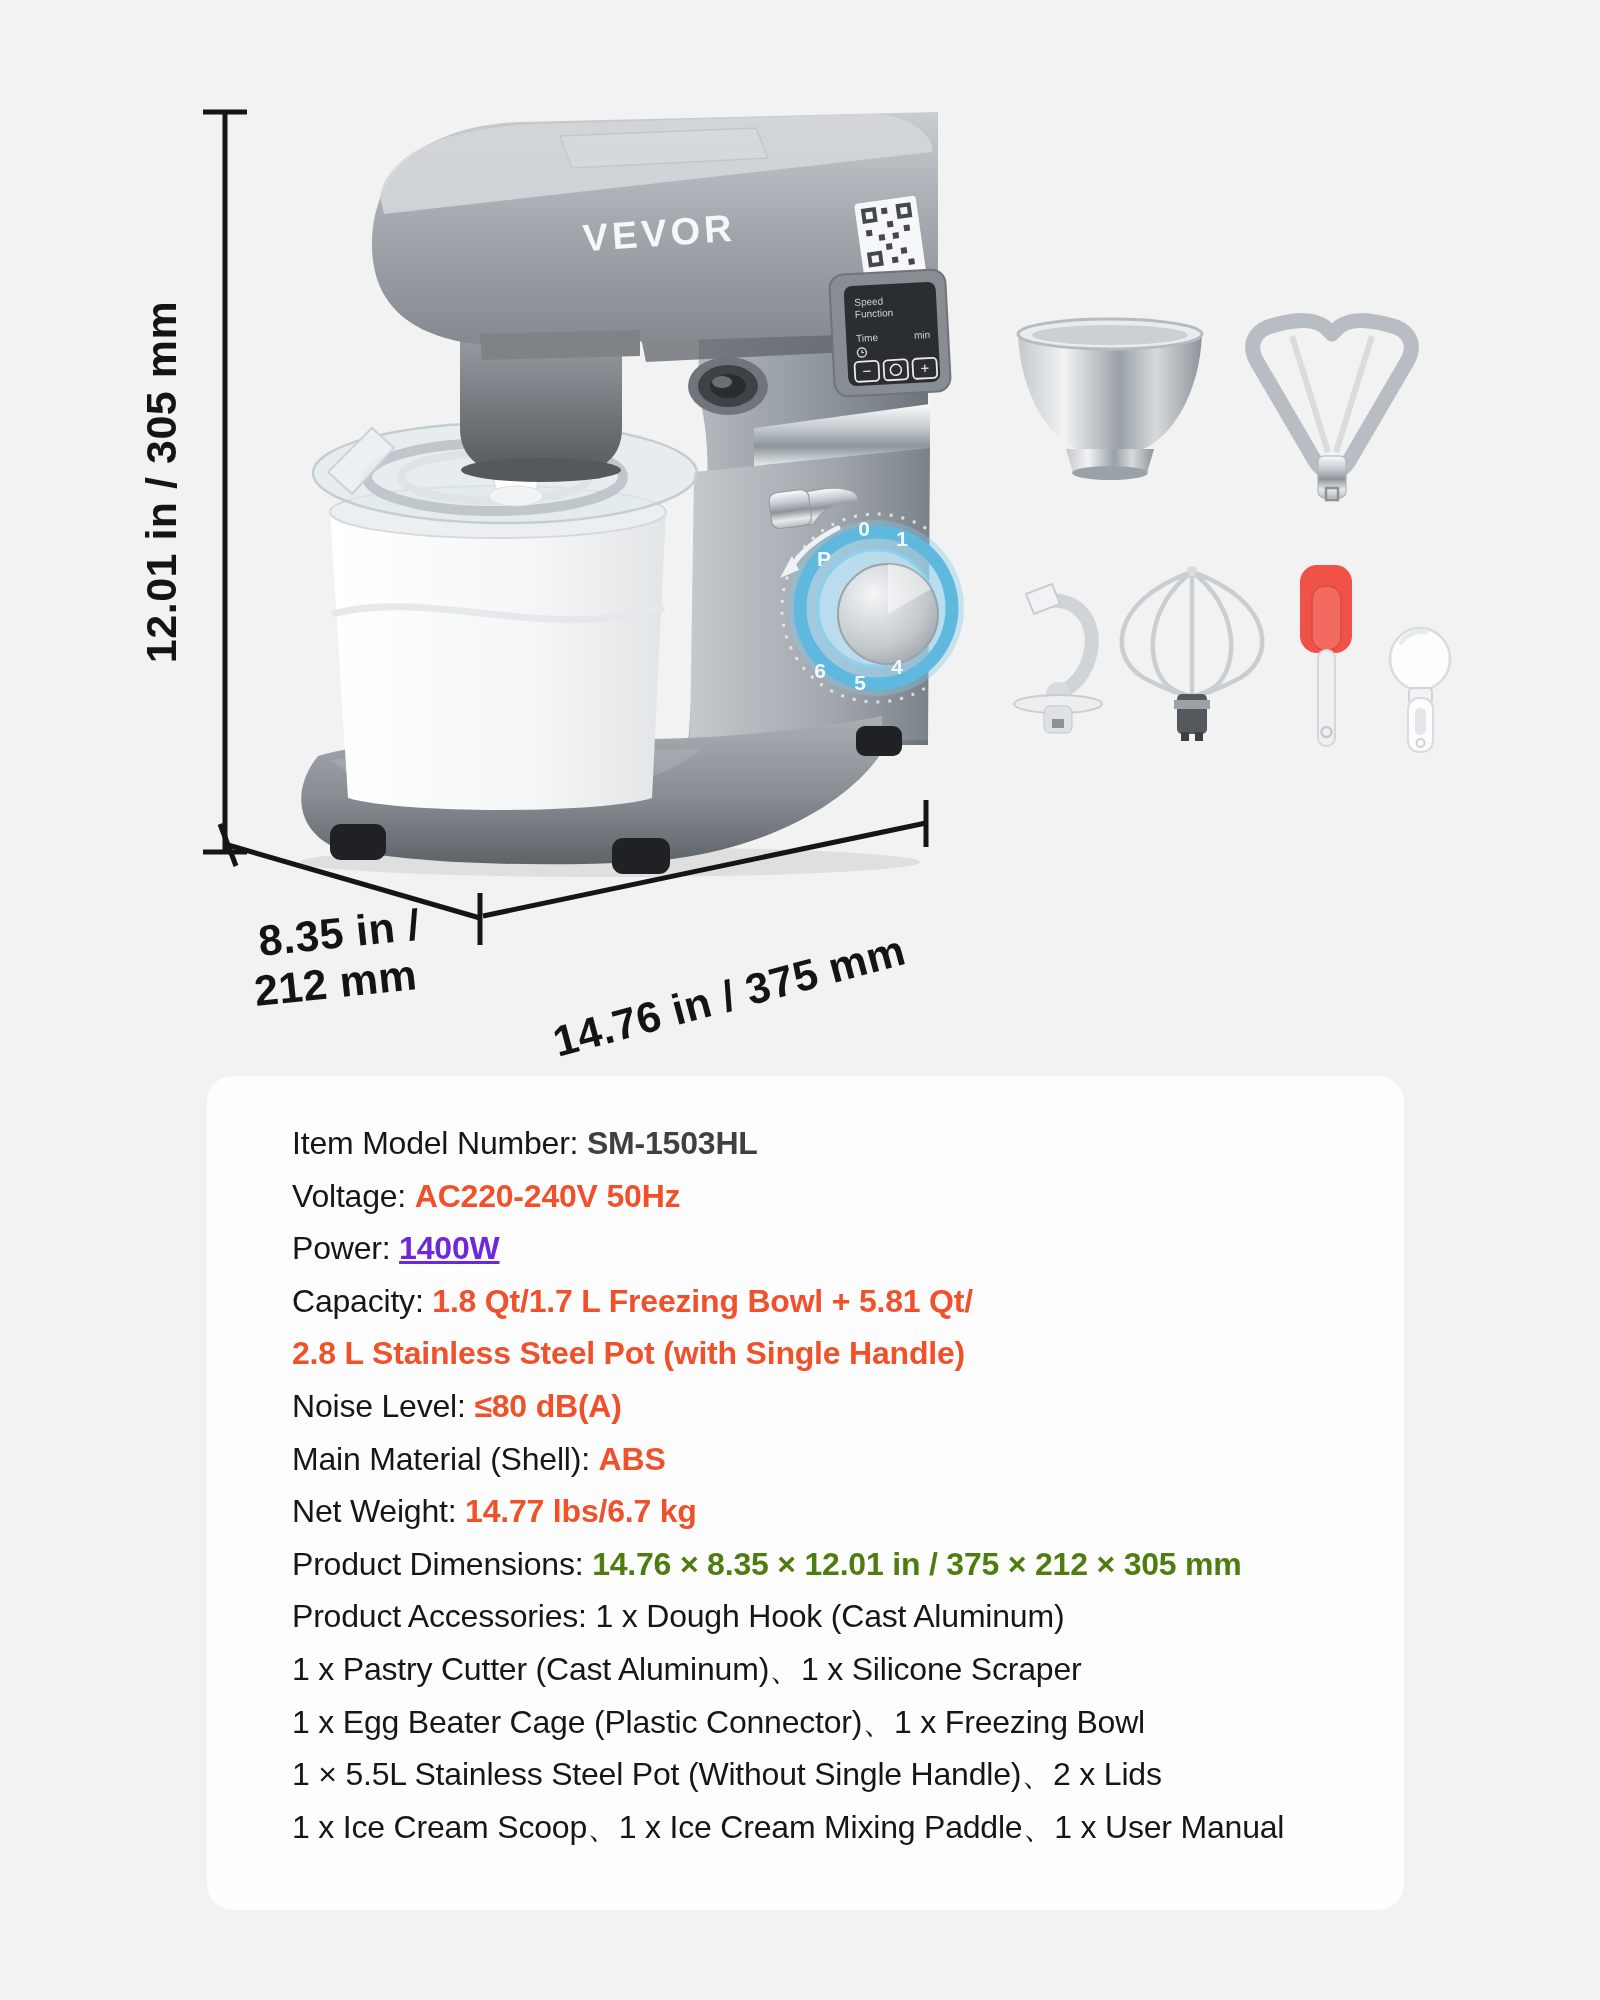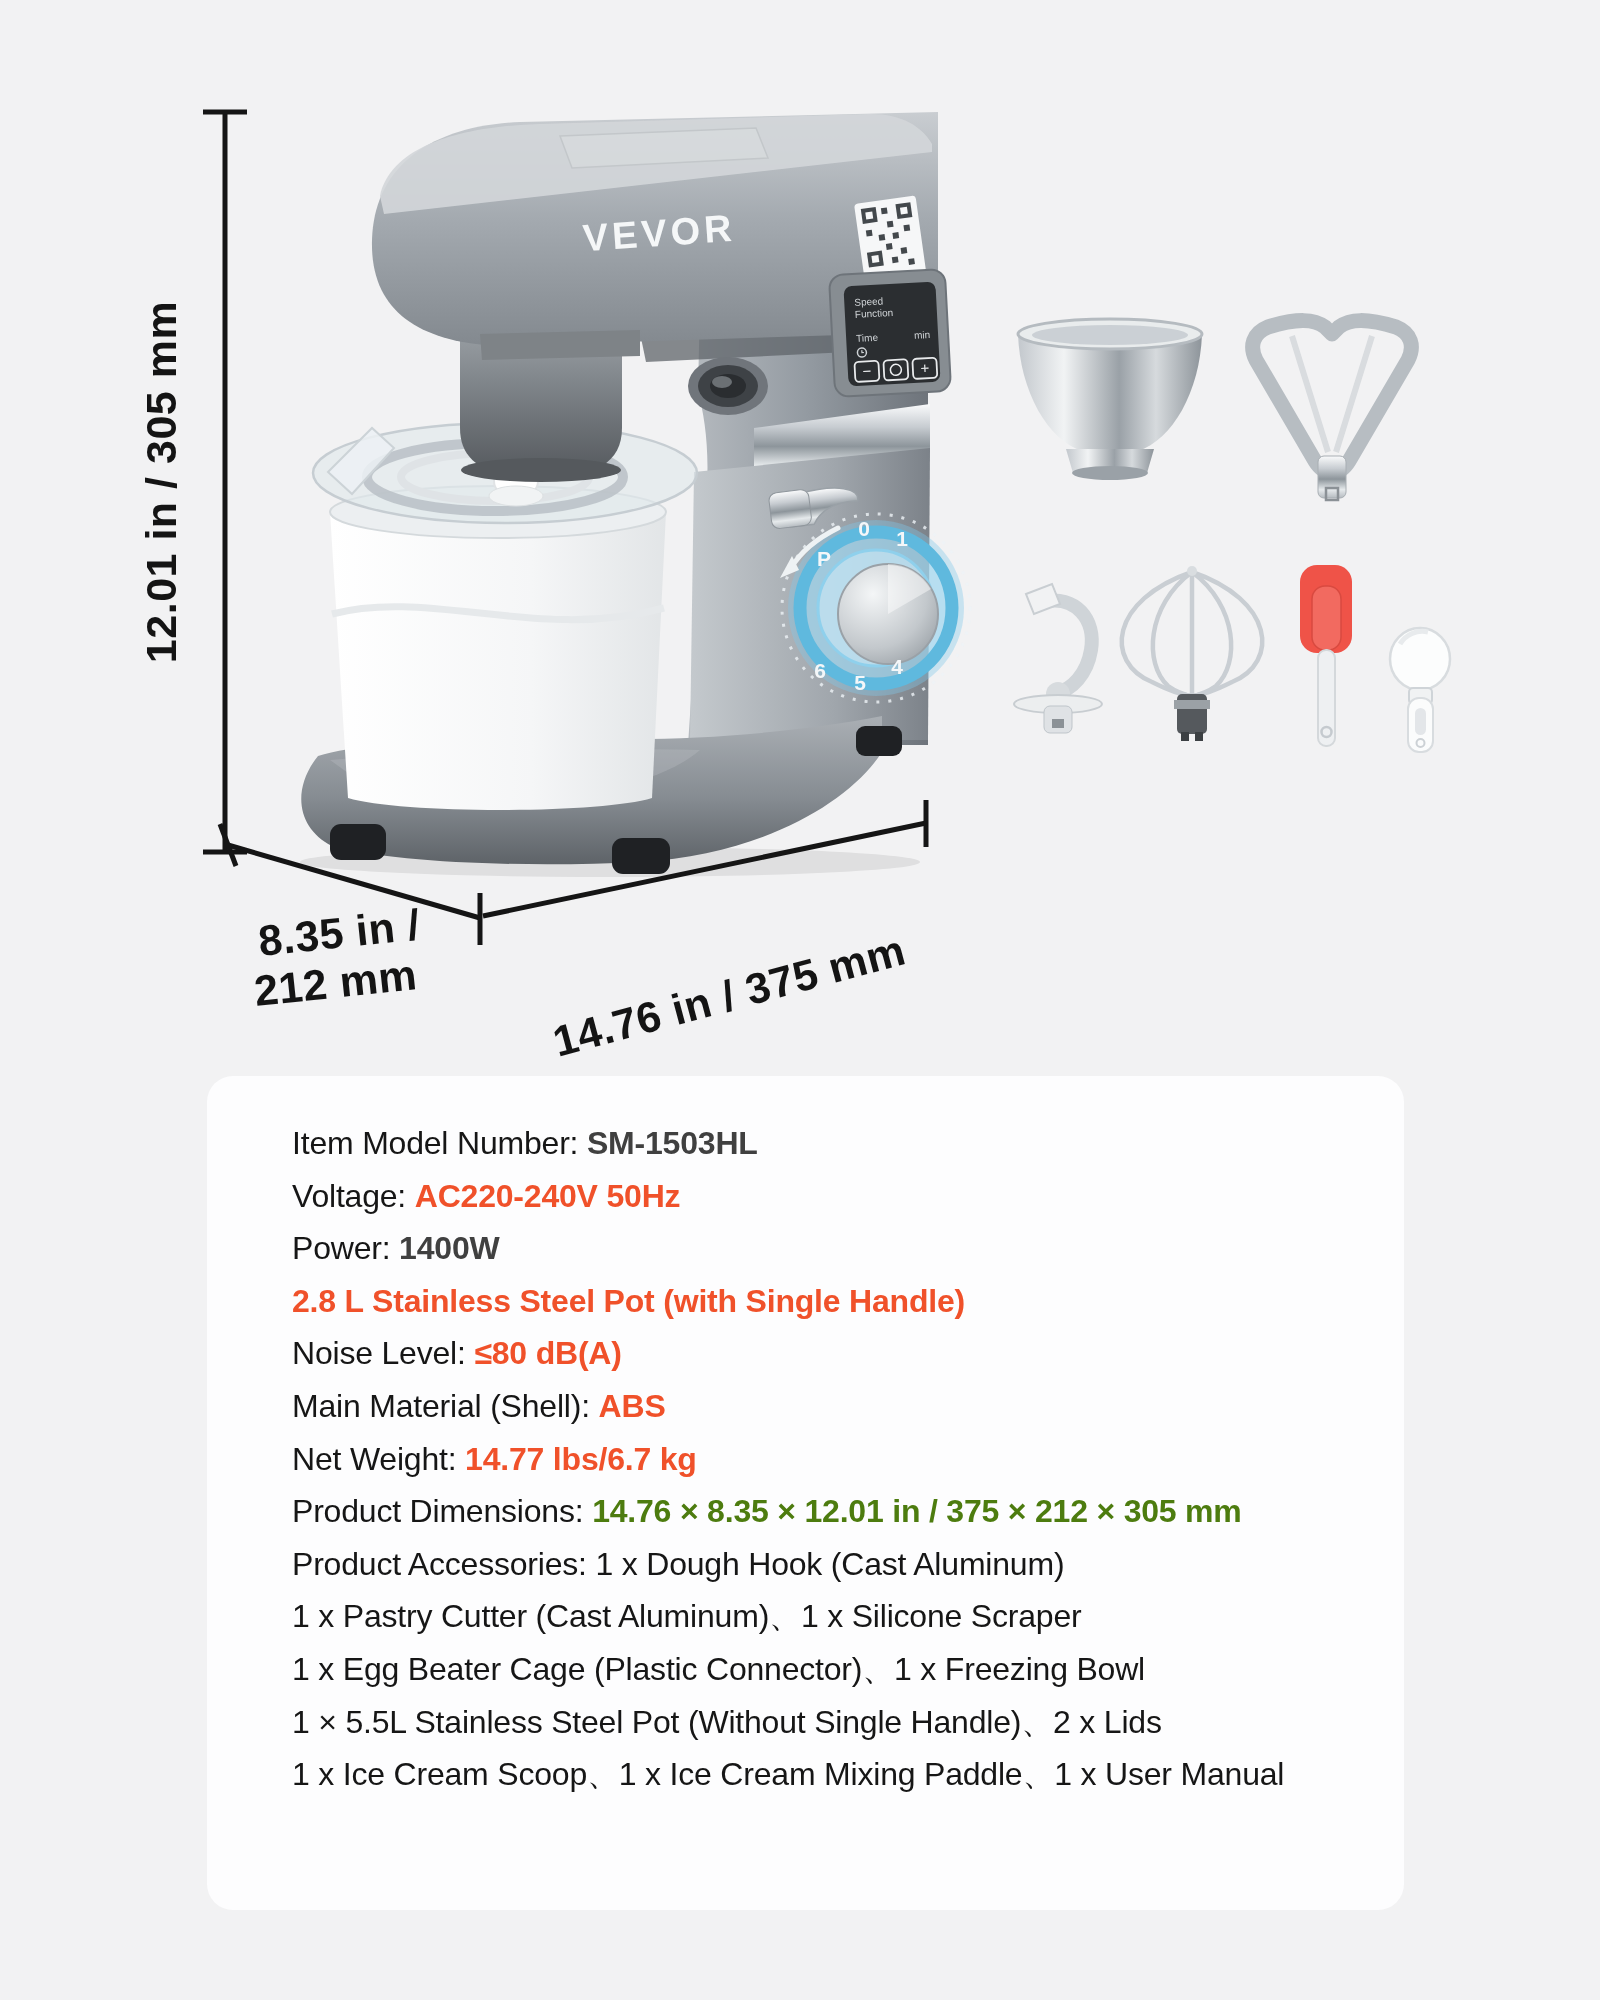--- a/index.html
+++ b/index.html
@@ -269,21 +269,22 @@
     </g>
     <text class="dim-text" text-anchor="middle" transform="translate(176,482) rotate(-90)">12.01 in / 305 mm</text>
     <text class="dim-text" x="260" y="956" transform="rotate(-6 260 956)">8.35 in /</text>
     <text class="dim-text" x="256" y="1006" transform="rotate(-6 256 1006)">212 mm</text>
     <text class="dim-text" x="733" y="1010" text-anchor="middle" font-size="45" transform="rotate(-15 733 1010)">14.76 in / 375 mm</text>
   </svg>
 
   <div class="spec-panel">
     <div class="spec-row"><span class="lbl">Item Model Number: </span><span class="val" style="color: #404040;">SM-1503HL</span></div>
     <div class="spec-row"><span class="lbl">Voltage: </span><span class="val" style="color: rgb(240, 81, 42);">AC220-240V 50Hz</span></div>
-    <div class="spec-row"><span class="lbl">Power: </span><span class="val" style="color: #404040;">1400W</span></div>
+    <div class="spec-row"><span class="lbl">Power: </span><span class="val" style="color: #6d28d9; text-decoration: underline;">1400W</span></div>
+    <div class="spec-row"><span class="lbl">Capacity: </span><span class="val" style="color: rgb(240, 81, 42);">1.8 Qt/1.7 L Freezing Bowl + 5.81 Qt/</span></div>
     <div class="spec-row"><span class="lbl"></span><span class="val" style="color: rgb(240, 81, 42);">2.8 L Stainless Steel Pot (with Single Handle)</span></div>
     <div class="spec-row"><span class="lbl">Noise Level: </span><span class="val" style="color: rgb(240, 81, 42);">≤80 dB(A)</span></div>
     <div class="spec-row"><span class="lbl">Main Material (Shell): </span><span class="val" style="color: rgb(240, 81, 42);">ABS</span></div>
     <div class="spec-row"><span class="lbl">Net Weight: </span><span class="val" style="color: rgb(240, 81, 42);">14.77 lbs/6.7 kg</span></div>
     <div class="spec-row"><span class="lbl">Product Dimensions: </span><span class="val" style="color: #4d7c0f;">14.76 × 8.35 × 12.01 in / 375 × 212 × 305 mm</span></div>
     <div class="spec-row"><span class="lbl">Product Accessories: 1 x Dough Hook (Cast Aluminum)</span><span class="val" style="color: rgb(240, 81, 42);"></span></div>
     <div class="spec-row"><span class="lbl">1 x Pastry Cutter (Cast Aluminum)、1 x Silicone Scraper</span><span class="val" style="color: rgb(240, 81, 42);"></span></div>
     <div class="spec-row"><span class="lbl">1 x Egg Beater Cage (Plastic Connector)、1 x Freezing Bowl</span><span class="val" style="color: rgb(240, 81, 42);"></span></div>
     <div class="spec-row"><span class="lbl">1 × 5.5L Stainless Steel Pot (Without Single Handle)、2 x Lids</span><span class="val" style="color: rgb(240, 81, 42);"></span></div>
     <div class="spec-row"><span class="lbl">1 x Ice Cream Scoop、1 x Ice Cream Mixing Paddle、1 x User Manual</span><span class="val" style="color: rgb(240, 81, 42);"></span></div>

